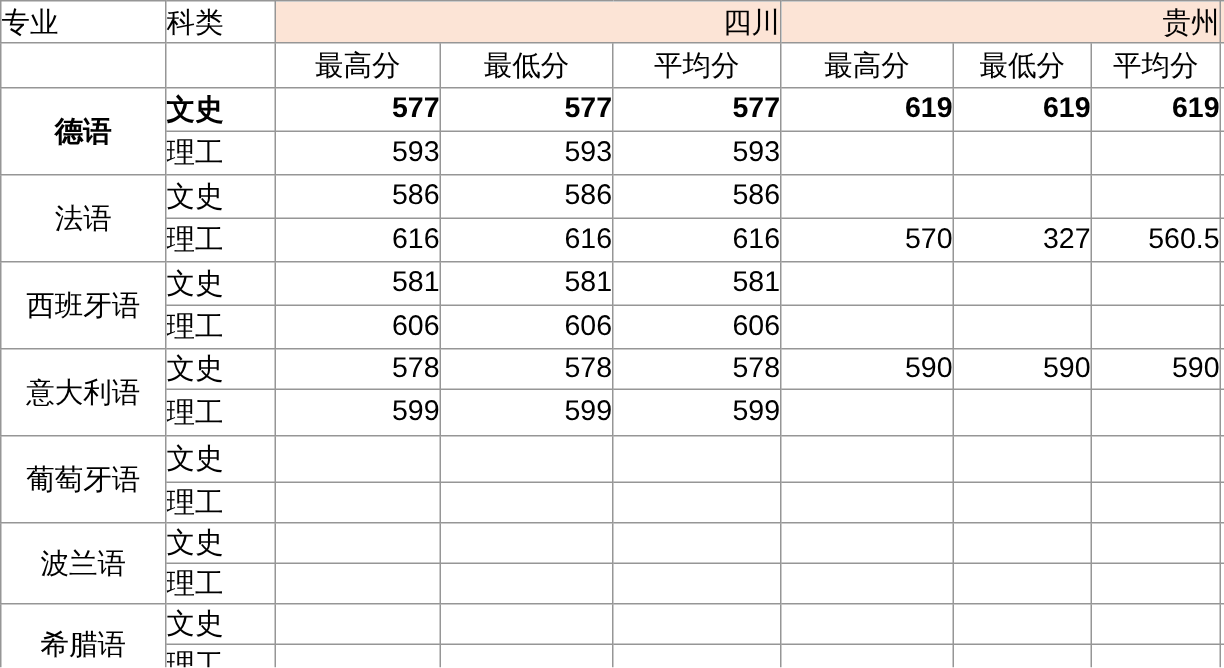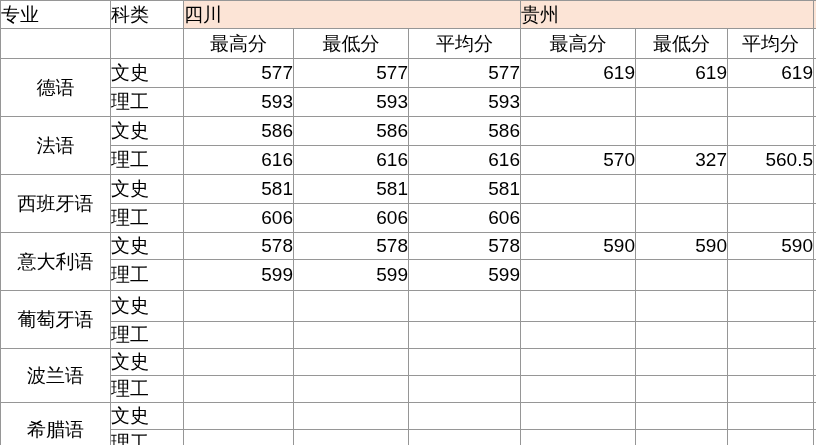--- a/index.html
+++ b/index.html
@@ -33,21 +33,21 @@
   }
   tr.r1 { height: 28px; margin-left: 28px; }
   tr.r2 { height: 30px; }
   td.h { text-align: left; font-size: 20px; }
   td.hmajor { padding-left: 8px; }
   td.hcat { padding-left: 6px; border-right: none; font-family: Liberation Serif, serif; }
   td.prov {
     background: var(--fill);
     border: none;
     border-bottom: 1px solid var(--grid);
-    text-align: left;
+    text-align: right;
     font-size: 20px;
   }
   td.mh { text-align: center; }
   td.major { text-align: center; }
   td.cat { text-align: left; padding-left: 6px; }
   td.num { text-align: right; padding-right: 5px; }
   td.edge { border: none; background: var(--bg); }
   td.edge.pink { background: var(--fill); }
 </style>
 </head>
@@ -78,21 +78,21 @@
         <td></td>
         <td></td>
         <td class="mh">最高分</td>
         <td class="mh">最低分</td>
         <td class="mh">平均分</td>
         <td class="mh">最高分</td>
         <td class="mh">最低分</td>
         <td class="mh">平均分</td>
         <td class="edge"></td>
       </tr>
-    <tr style="height: 29px;">
+    <tr style="height: 29px; font-weight: bold;">
           <td class="major" rowspan="2">德语</td>
           <td class="cat">文史</td>
           <td class="num">577</td>
           <td class="num">577</td>
           <td class="num">577</td>
           <td class="num">619</td>
           <td class="num">619</td>
           <td class="num">619</td>
           <td class="edge"></td>
         </tr>

